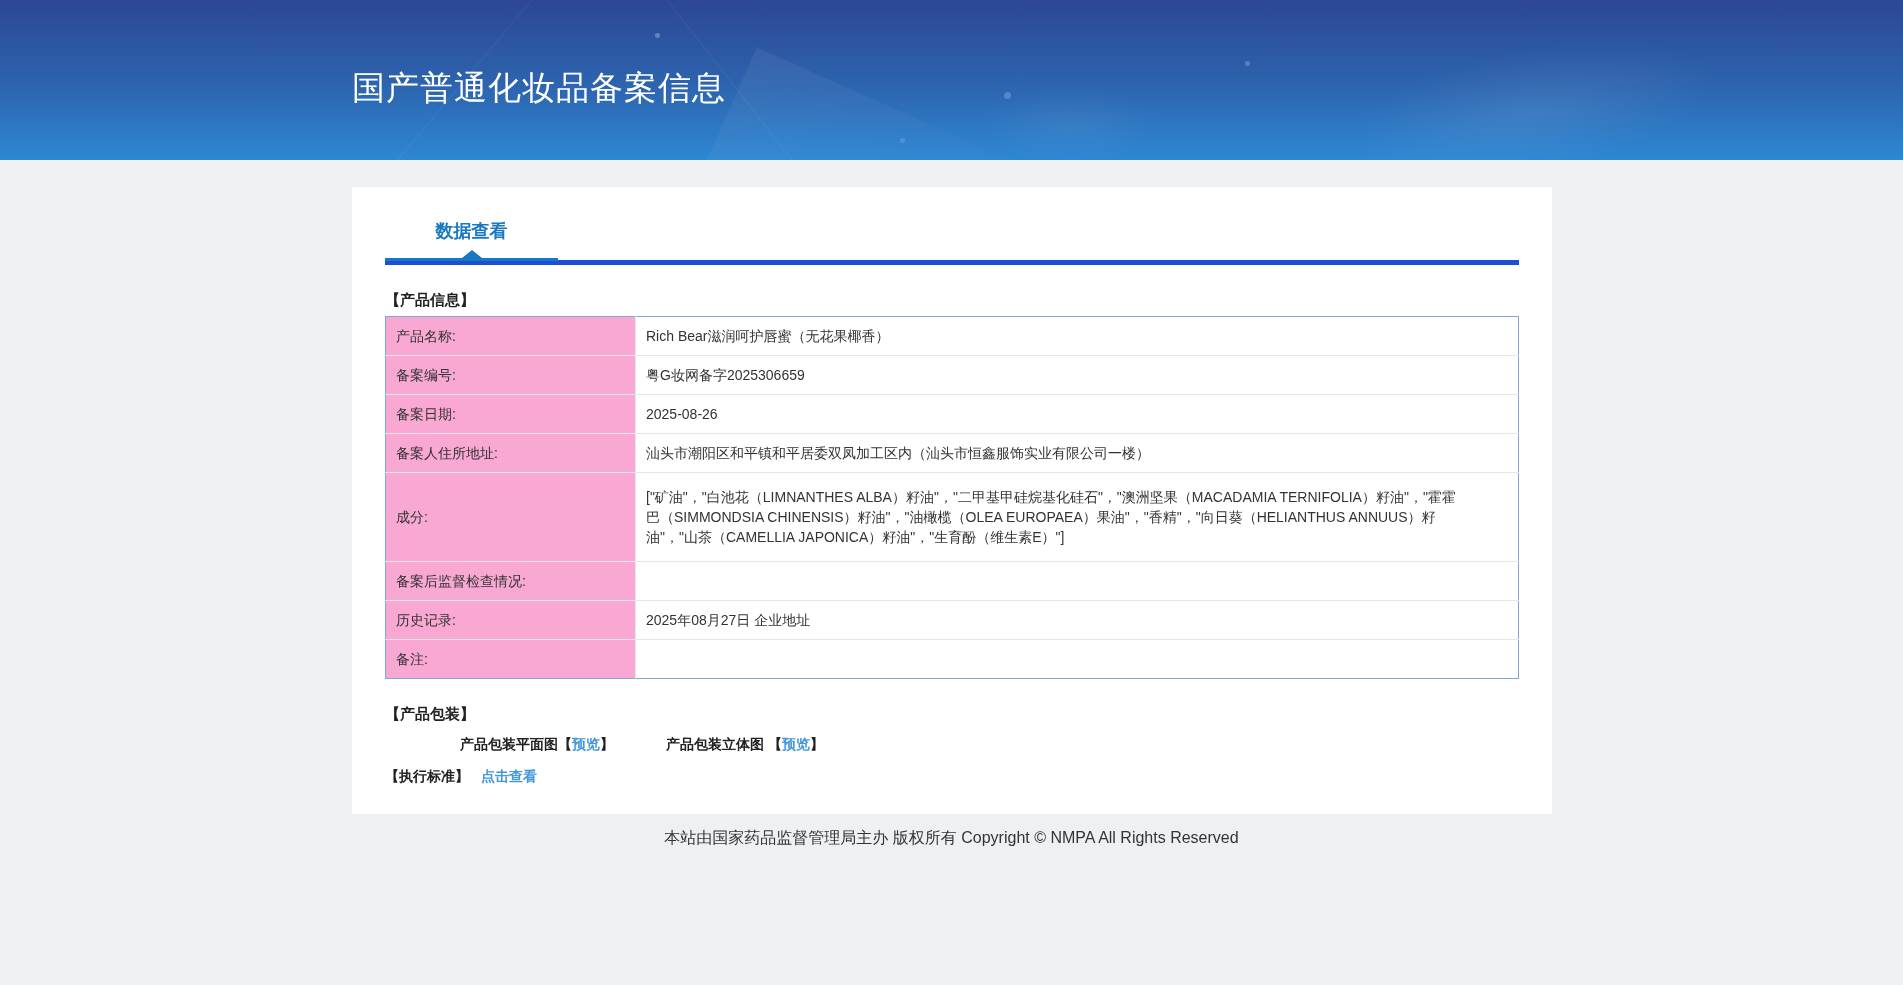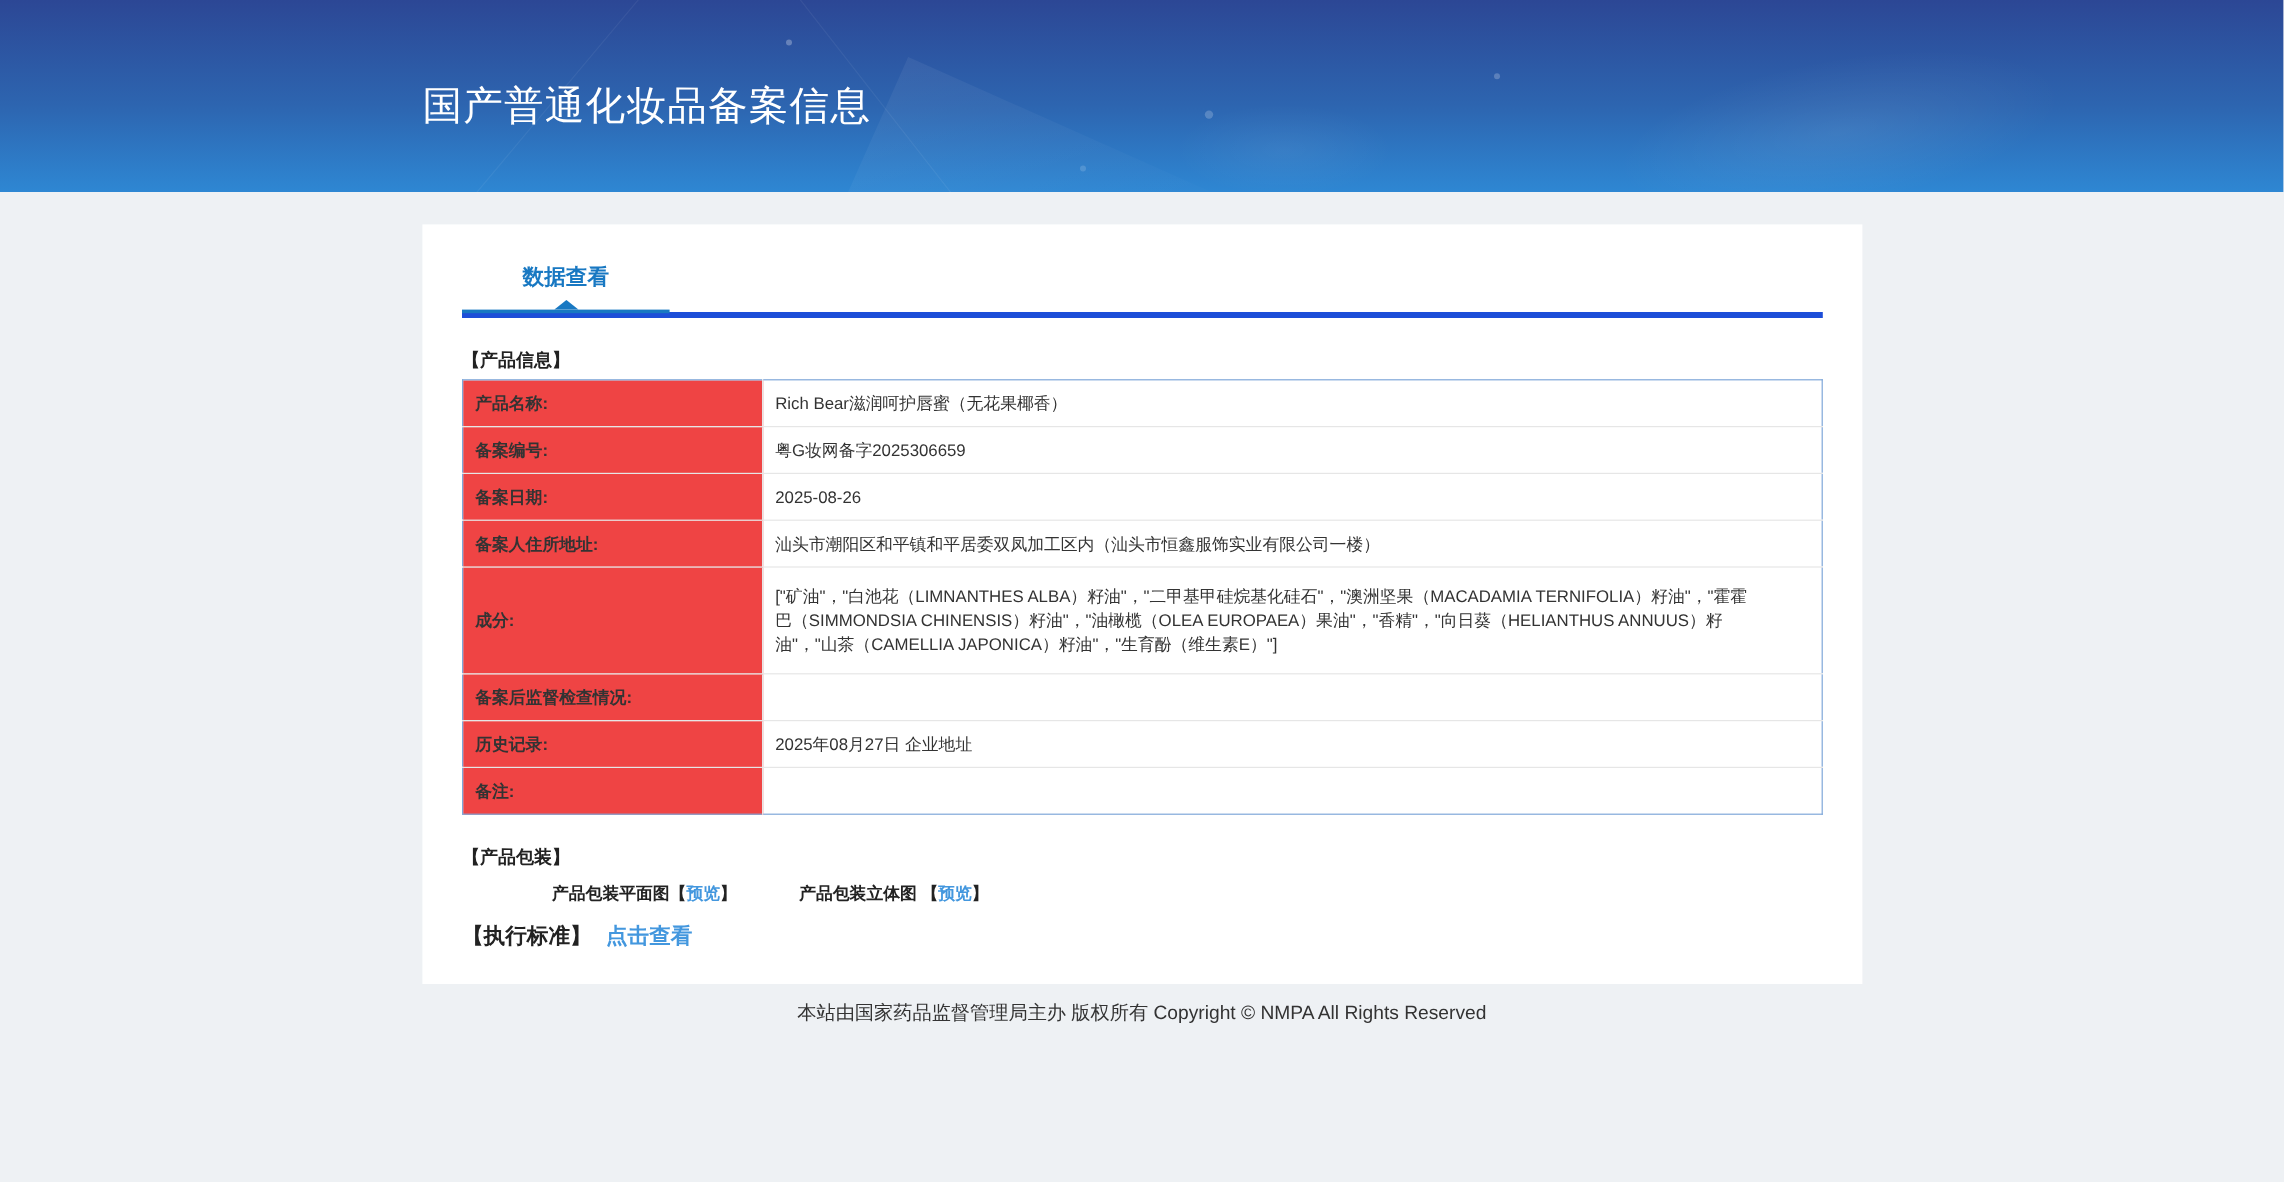--- a/index.html
+++ b/index.html
@@ -109,22 +109,22 @@
   .info-table tr { border-bottom: 1px solid #e6e6e6; }
   .info-table tr:last-child { border-bottom: none; }
   .info-table td {
     padding: 9px 10px;
     font-size: 14px;
     line-height: 20px;
     vertical-align: middle;
   }
   .label-cell {
     width: 250px;
-    background: #ef4444;
-    font-weight: bold;
+    background: #f9a8d4;
+    font-weight: normal;
     border-right: 1px solid #e6e6e6;
     color: #333;
   }
   .value-cell { padding-right: 60px !important; color: #333; }
   .row-ingredients td { padding-top: 14px; padding-bottom: 14px; }
   .row-empty td { height: 38px; }
   
   .packaging-row {
     margin-top: 12px;
     margin-left: 75px;
@@ -134,21 +134,21 @@
   }
   .packaging-gap { display: inline-block; width: 52px; }
   .link {
     color: #4397de;
     font-weight: bold;
     text-decoration: none;
     cursor: pointer;
   }
   .std-row {
     margin-top: 14px;
-    font-size: 18px;
+    font-size: 14px;
     color: #222;
   }
   .std-row + .std-row { margin-top: 10px; }
   .std-heading { font-weight: bold; margin-right: 12px; }
   
   .footer {
     margin-top: 14px;
     text-align: center;
     font-size: 16px;
     color: #333;

